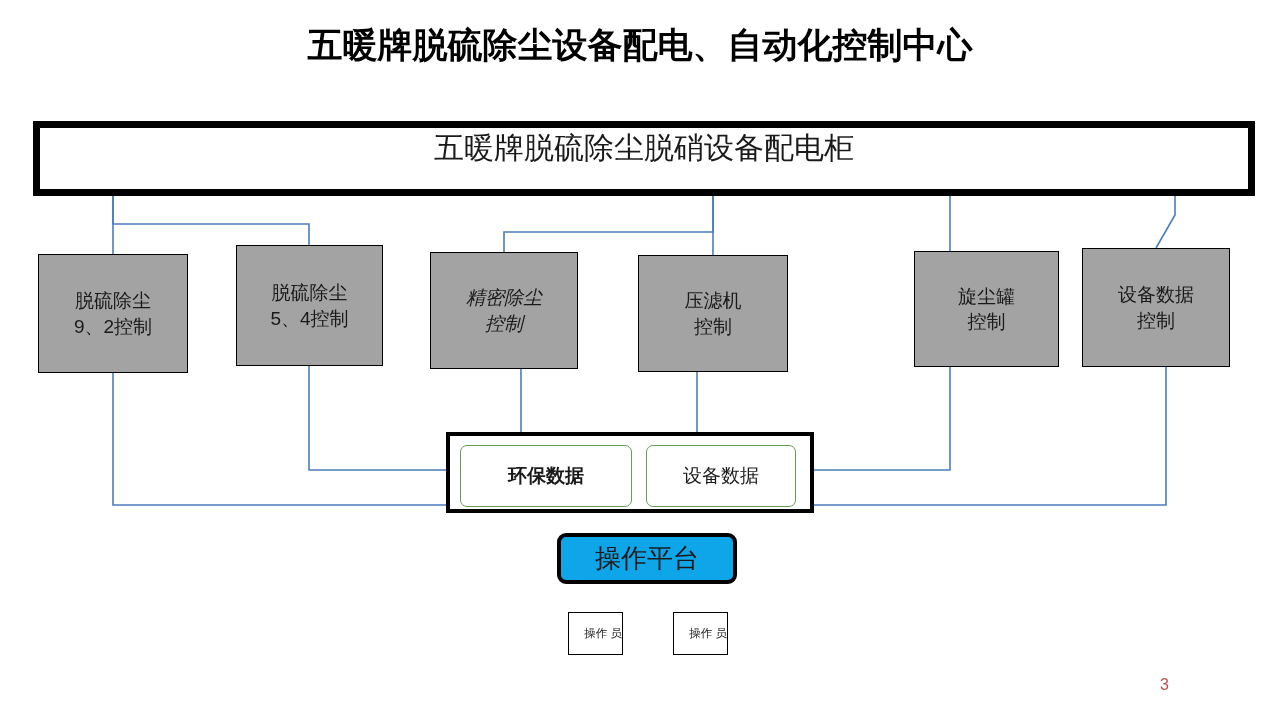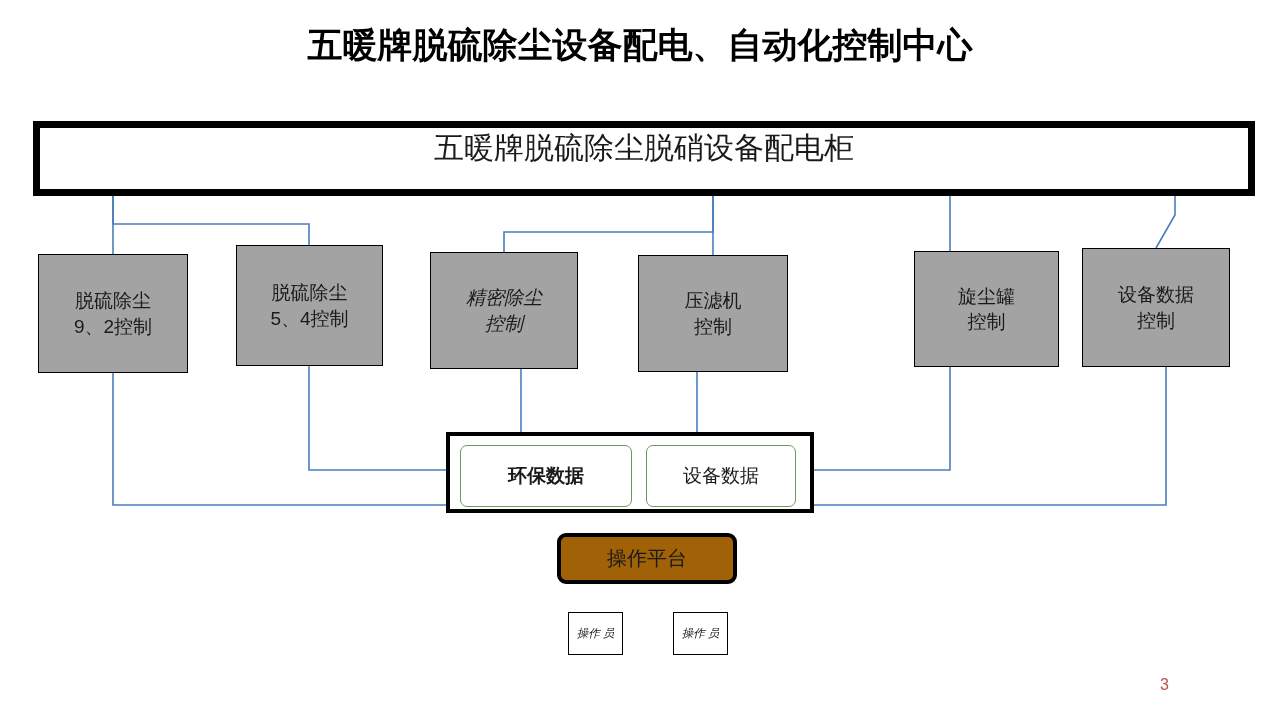--- a/index.html
+++ b/index.html
@@ -68,37 +68,36 @@
   }
   .chip-a{left:10px;width:172px;font-weight:bold;}
   .chip-b{left:196px;width:150px;}
 
   .platform{
     position:absolute;
     left:557px;top:533px;
     width:180px;height:51px;
     border:4px solid #000000;
     border-radius:9px;
-    background:#a16207;
+    background:#0ea5e9;
     box-sizing:border-box;
     display:flex;align-items:center;justify-content:center;
-    font-size:20px;color:#1a1a1a;
+    font-size:26px;color:#1a1a1a;
   }
 
   .operator{
     position:absolute;
     width:55px;height:43px;
     border:1.4px solid #000000;
     background:#ffffff;
     box-sizing:border-box;
-    display:flex;align-items:center;justify-content:center;
+    display:flex;align-items:center;justify-content:flex-end;
     text-align:center;
     font-size:11.5px;color:#1a1a1a;
     line-height:1.18;
-    font-style:italic;
   }
   .op-1{left:568px;top:612px;}
   .op-2{left:673px;top:612px;}
 
   .page-num{
     position:absolute;
     left:1160px;top:676px;
     font-size:16px;
     color:#c0504d;
   }

